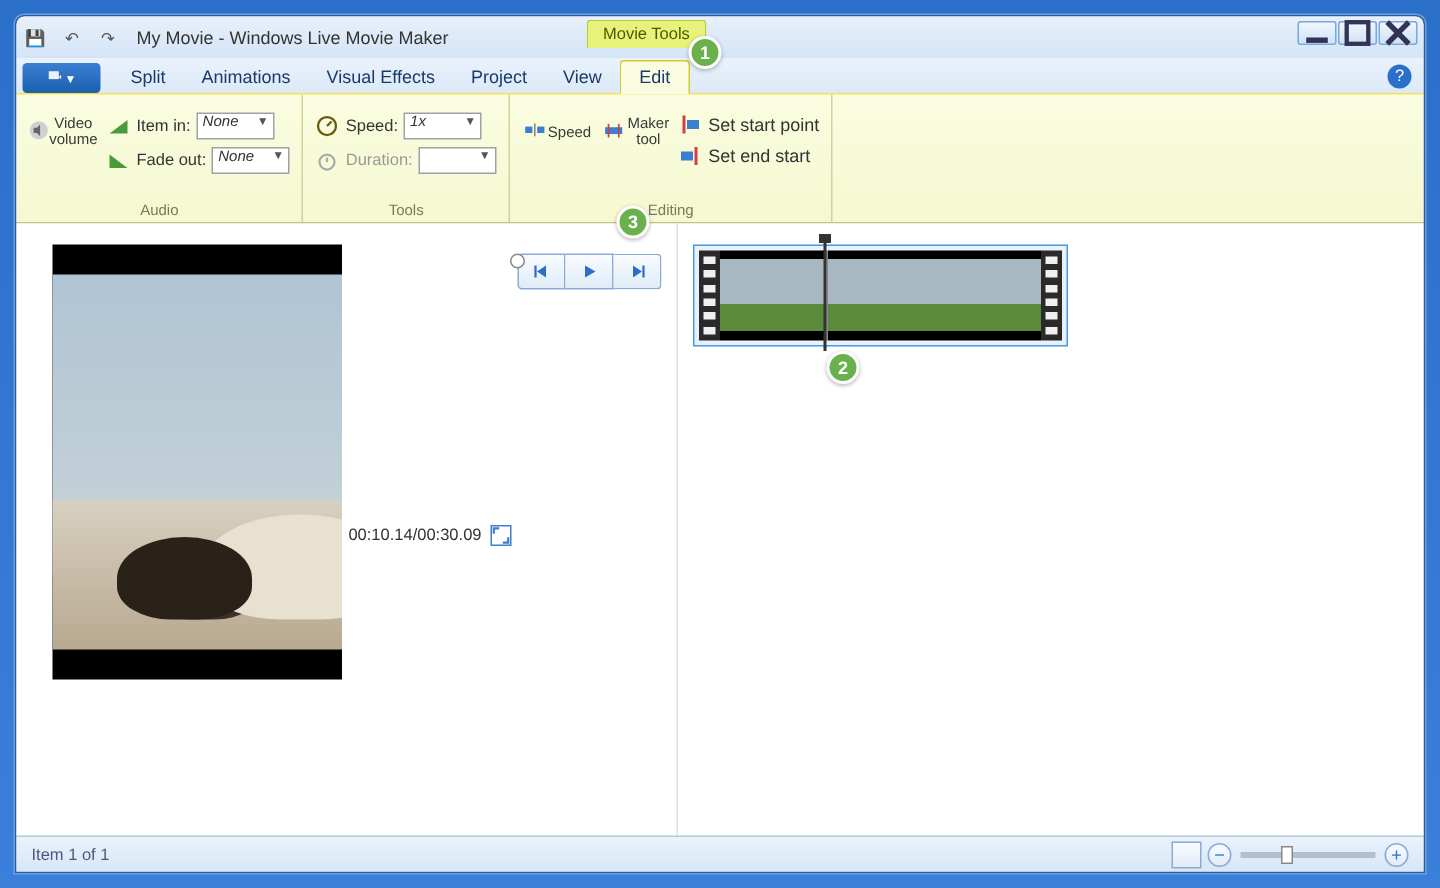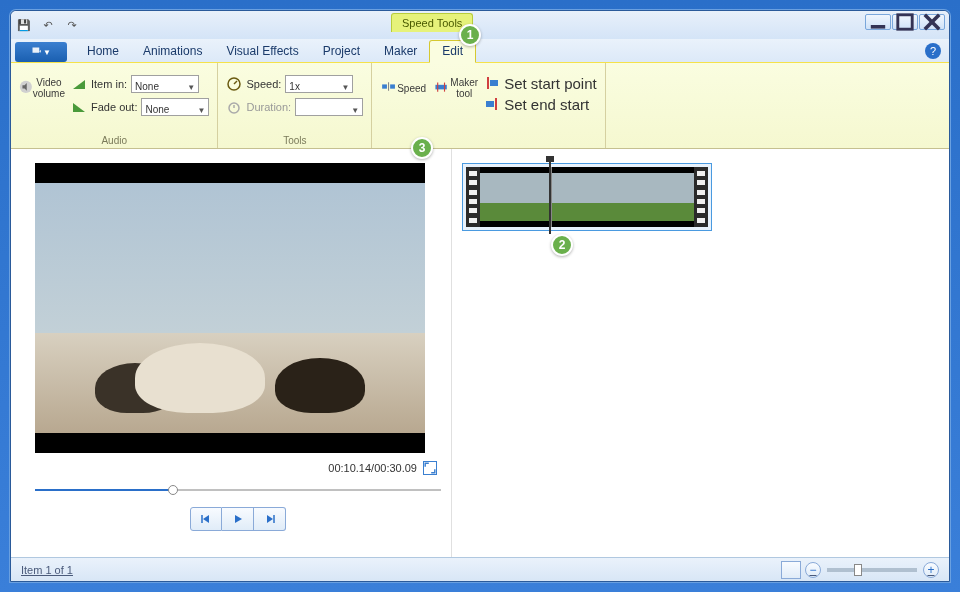--- a/index.html
+++ b/index.html
@@ -22,29 +22,29 @@
 .help-icon { position:absolute; right:8px; top:4px; width:16px; height:16px; border-radius:50%; background:#2a6fc9; color:white; font-size:11px; display:flex; align-items:center; justify-content:center; }
 
 .ribbon { height: 86px; background: linear-gradient(#fafde0, #f5f8d0); border-bottom: 1px solid #c5c090; display: flex; }
 .group { border-right: 1px solid #d5d0a0; padding: 4px 8px 2px; display: flex; flex-direction: column; }
 .group-body { flex: 1; display: flex; align-items: flex-start; gap: 6px; }
 .group-label { text-align: center; font-size: 10px; color: #7a7a5a; padding-top: 1px; }
 .big-btn { display: flex; flex-direction: row; align-items: center; justify-content: center; width: 46px; font-size: 10px; color: #3a3a3a; text-align:center; line-height:1.1; padding-top:4px; }
 .big-btn .ic { width: 32px; height: 32px; display:flex; align-items:center; justify-content:center; margin-bottom:2px; }
 .small-row { display: flex; align-items: center; gap: 4px; font-size: 11px; color: #333; height: 22px; }
 .small-row .ic { width:16px; height:16px; display:flex; align-items:center; justify-content:center; }
-.combo { width: 68px; height: 18px; border: 1px solid #a0a0a0; background: white; font-size: 10px; padding: 0 3px; display: flex; align-items: flex-end; justify-content: space-between; }
+.combo { width: 52px; height: 18px; border: 1px solid #a0a0a0; background: white; font-size: 10px; padding: 0 3px; display: flex; align-items: flex-start; justify-content: space-between; font-style: italic; }
 .combo .dd { font-size:8px; color:#555; }
 .disabled { color: #999; }
 .stack { display:flex; flex-direction:column; gap:1px; }
-.edit-btn { display:flex; align-items:center; gap:4px; font-size:15px; color:#333; height:20px; }
+.edit-btn { display:flex; align-items:center; gap:4px; font-size:12px; color:#333; height:20px; }
 .edit-btn .ic { width:16px; height:16px; }
 
 .content { flex: 1; display: flex; background: #fff; }
-.preview-pane { width: 440px; padding: 14px 10px 10px 24px; display:flex; flex-direction:column; }
+.preview-pane { width: 440px; padding: 14px 10px 10px 24px; display:flex; }
 .preview { width: 390px; height: 290px; background: #000; position:relative; overflow:hidden; }
 .preview .sky { position:absolute; top:20px; left:0; right:0; height:200px; background:linear-gradient(#b0c4d4,#c8d4d8); }
 .preview .sand { position:absolute; bottom:20px; left:0; right:0; height:100px; background:linear-gradient(#d8d0c0,#b8a890); }
 .preview .animal { position:absolute; border-radius:50% 50% 40% 40%; }
 .preview .a1 { width:130px; height:70px; background:#e8e0d0; bottom:40px; left:100px; }
 .preview .a2 { width:80px; height:50px; background:#3a3228; bottom:40px; left:60px; }
 .preview .a3 { width:90px; height:55px; background:#2a2218; bottom:40px; right:60px; }
 .time-row { display:flex; justify-content:flex-end; align-items:center; gap:6px; padding:8px 4px 4px; font-size:11px; color:#333; }
 .time-row .expand { width:14px; height:14px; border:1px solid #3a7fd0; display:flex; align-items:center; justify-content:center; }
 .seek { position:relative; height:14px; margin:4px 0; }
@@ -61,21 +61,21 @@
 .timeline-pane { flex:1; padding:14px 10px; border-left:1px solid #e0e0e0; }
 .clip { width:250px; height:68px; border:1px solid #4a9ae0; background:#e8f2fc; padding:3px; display:flex; position:relative; }
 .clip .filmstrip { width:14px; background:#2a2a2a; display:flex; flex-direction:column; justify-content:space-around; padding:2px 0;}
 .clip .filmstrip .hole { width:8px; height:5px; background:#f0f0f0; margin:0 auto; }
 .clip .frames { flex:1; display:flex; }
 .clip .frame { flex:1; background:linear-gradient(to bottom, #000 0 10%, #a8b8c0 10% 60%, #5a8a3a 60% 90%, #000 90% 100%); border-right:1px solid #888; position:relative; }
 .clip .frame:last-child { border-right:none; }
 .clip .playhead { position:absolute; top:-4px; bottom:-4px; width:2px; background:#333; left:86px; }
 .clip .playhead::before { content:''; position:absolute; top:-4px; left:-3px; width:8px; height:6px; background:#333; }
 
-.statusbar { height: 24px; background: linear-gradient(#eaf2fb,#d8e6f6); border-top:1px solid #b0c8e0; display:flex; align-items:center; padding:0 10px; font-size:11px; color:#4a5a7a; justify-content:space-between;text-decoration:underline; }
+.statusbar { height: 24px; background: linear-gradient(#eaf2fb,#d8e6f6); border-top:1px solid #b0c8e0; display:flex; align-items:center; padding:0 10px; font-size:11px; color:#4a5a7a; justify-content:space-between; }
 .zoom-ctrl { display:flex; align-items:center; gap:6px; }
 .zoom-ctrl .zbtn { width:16px; height:16px; border:1px solid #8aaad8; border-radius:50%; display:flex; align-items:center; justify-content:center; font-size:12px; color:#2a6fc9; background:linear-gradient(#f8fbff,#e0ecf8);}
 .zoom-ctrl .ztrack { width:90px; height:4px; background:#b0c0d0; position:relative; }
 .zoom-ctrl .zthumb { position:absolute; top:-4px; left:30%; width:8px; height:12px; background:#fff; border:1px solid #888; }
 .view-btn { width:20px; height:18px; border:1px solid #8aaad8; background:linear-gradient(#f8fbff,#e0ecf8); margin-right:4px; }
 
 .callout { position:absolute; width:22px; height:22px; border-radius:50%; background:#6ab04c; border:2px solid #fff; color:#fff; font-size:12px; font-weight:bold; display:flex; align-items:center; justify-content:center; box-shadow:0 1px 3px rgba(0,0,0,0.3); z-index:10; }
 .c1 { top:13px; left:448px; }
 .c2 { top:223px; left:540px; }
 .c3 { top:126px; left:400px; }
@@ -84,21 +84,22 @@
 <body>
 
 <div class="window">
 
   <div class="titlebar">
     <div class="qat">
       <div class="qat-icon">💾</div>
       <div class="qat-icon">↶</div>
       <div class="qat-icon">↷</div>
     </div>
-    <div class="context-tab-label">Speed Tools</div>
+    <div class="title">My Movie - Windows Live Movie Maker</div>
+    <div class="context-tab-label">Movie Tools</div>
     <div class="win-controls">
       <div class="winbtn">
           <svg viewBox="0 0 10 10">
             <line x1="2" y1="7" x2="8" y2="7" stroke="#335" stroke-width="1.5"></line>
           </svg>
         </div>
       <div class="winbtn">
           <svg viewBox="0 0 10 10">
             <rect x="2" y="2" width="6" height="6" fill="none" stroke="#335" stroke-width="1.2"></rect>
           </svg>
@@ -113,25 +114,25 @@
   </div>
 
   <div class="ribbon-tabs">
     <div class="file-menu">
       <svg viewBox="0 0 16 16">
           <rect x="2" y="2" width="9" height="7" fill="#fff" opacity="0.9"></rect>
           <polygon points="13,5 13,9 11,7" fill="#fff"></polygon>
         </svg>
       <span style="font-size:8px">▼</span>
     </div>
-    <div class="tab">Home</div>
+    <div class="tab">Split</div>
     <div class="tab">Animations</div>
     <div class="tab">Visual Effects</div>
     <div class="tab">Project</div>
-    <div class="tab">Maker</div>
+    <div class="tab">View</div>
     <div class="tab active">Edit</div>
     <div class="help-icon">?</div>
   </div>
 
   <div class="ribbon">
     <div class="group">
       <div class="group-body">
         <div class="big-btn">
           <div class="ic">
               <svg viewBox="0 0 32 32">
@@ -237,20 +238,21 @@
           </div>
           <div class="edit-btn">
             <div class="ic"><svg viewBox="0 0 16 16">
                   <rect x="2" y="5" width="8" height="6" fill="#3a7fd0"></rect>
                   <line x1="12" y1="2" x2="12" y2="14" stroke="#d04040" stroke-width="2"></line>
                 </svg></div>
             <span>Set end start</span>
           </div>
         </div>
       </div>
+      <div class="group-label">Editing</div>
     </div>
   </div>
 
   <div class="content">
     <div class="preview-pane">
       <div class="preview">
         <div class="sky"></div>
           <div class="sand"></div>
         <div class="animal a2"></div>
           <div class="animal a1"></div>

